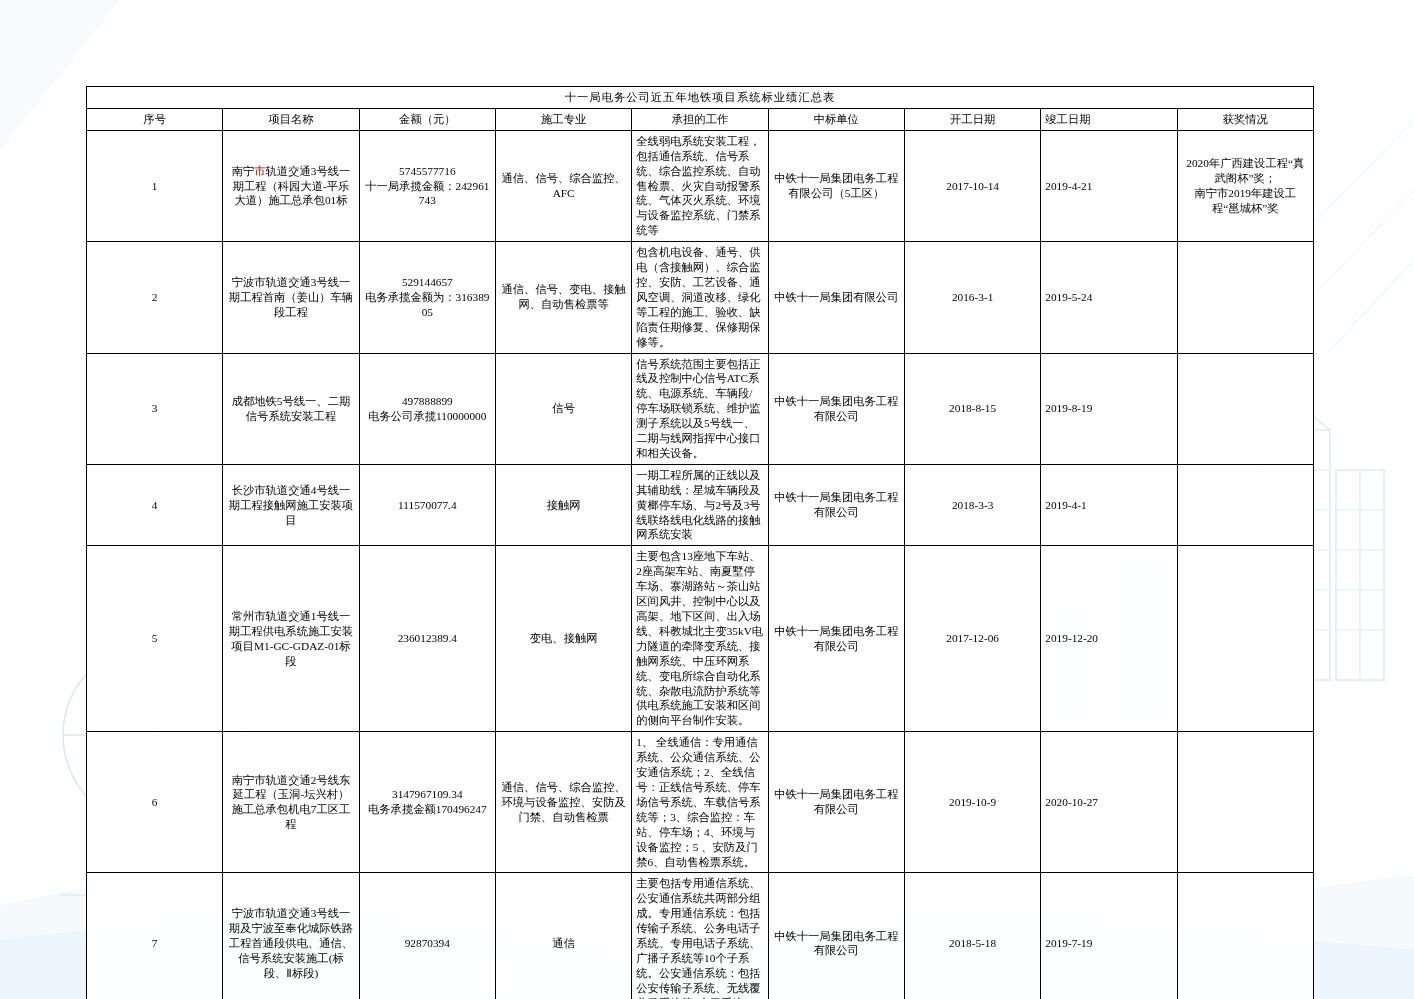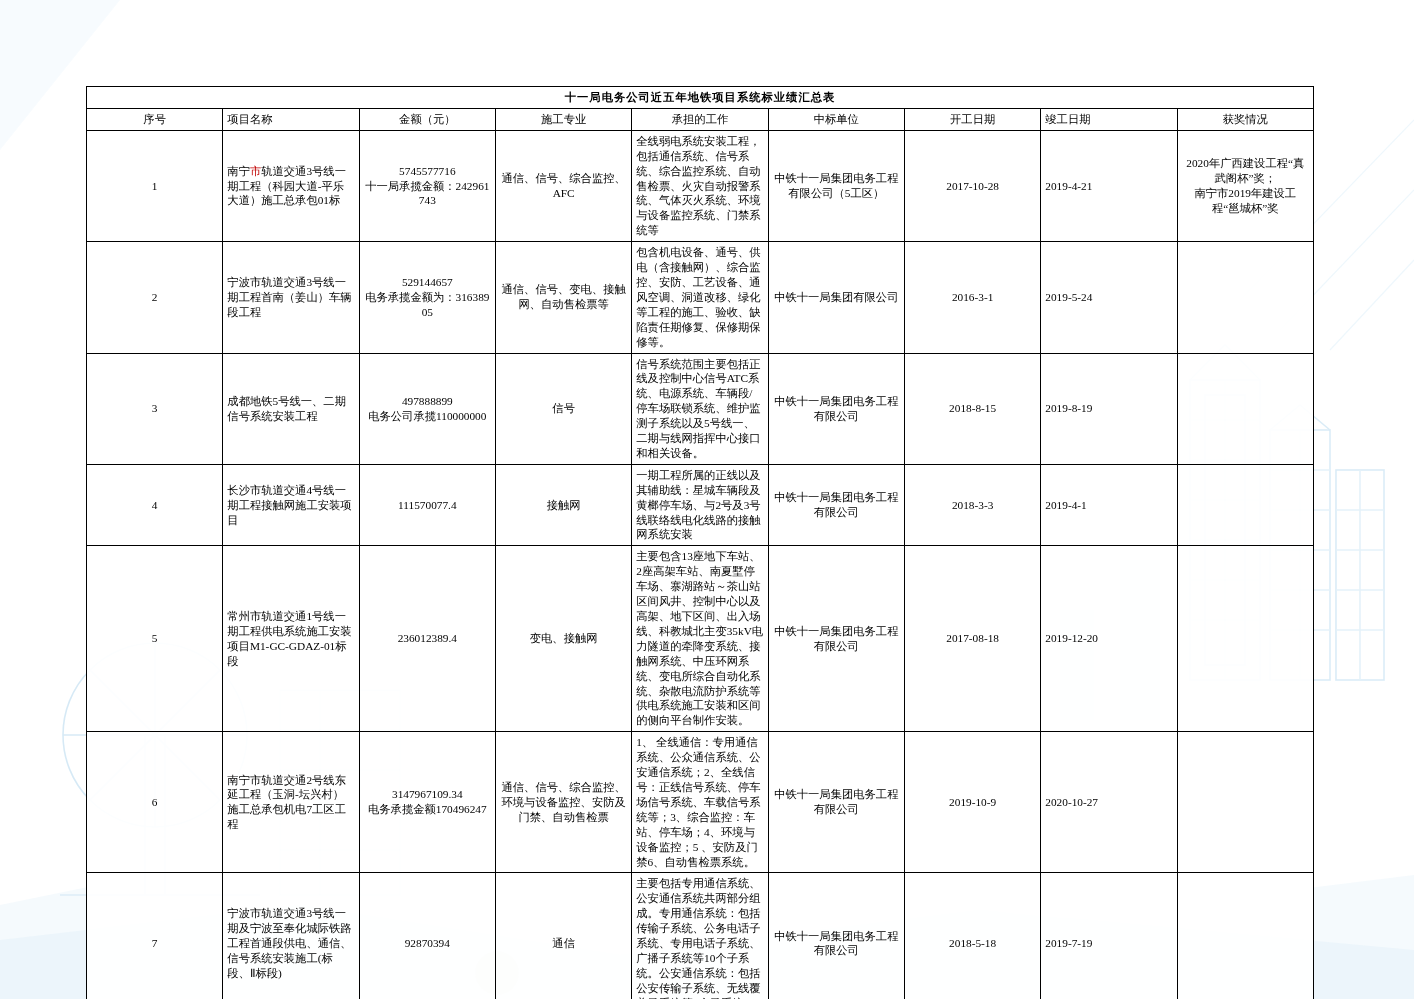--- a/index.html
+++ b/index.html
@@ -39,27 +39,27 @@
     padding: 3px 4px;
     font-size: 11.3px;
     line-height: 1.32;
     color: #000;
     vertical-align: middle;
     word-break: break-all;
   }
   .title-cell {
     text-align: center;
     font-size: 17.5px;
-    font-weight: bold;
+    font-weight: normal;
     color: #1f3864;
     padding: 11px 4px 11px 4px;
     letter-spacing: 1px;
   }
   .c-idx   { width: 34px;  text-align: center; }
-  .c-name  { width: 146px; text-align: left; }
+  .c-name  { width: 146px; text-align: center; }
   .c-amt   { width: 110px; text-align: center; }
   .c-maj   { width: 106px; text-align: center; }
   .c-work  { width: 372px; text-align: left; }
   .c-unit  { width: 128px; text-align: center; }
   .c-start { width: 70px;  text-align: center; }
   .c-end   { width: 70px;  text-align: left; }
   .c-award { width: 180px; text-align: center; }
   td.work { text-align: left; padding-left: 5px; padding-right: 5px; }
   .red { color: #c00000; }
 </style>
@@ -143,21 +143,21 @@
       </tr>
 
       <tr>
         <td class="c-idx">1</td>
         <td class="c-name"><span>南宁</span><span class="red">市</span><span>轨道交通3号线一期工程（科园大道-平乐大道）施工总承包01标</span></td>
         <td class="c-amt" style="white-space:pre-line">5745577716
 十一局承揽金额：242961743</td>
         <td class="c-maj">通信、信号、综合监控、AFC</td>
         <td class="c-work work">全线弱电系统安装工程，包括通信系统、信号系统、综合监控系统、自动售检票、火灾自动报警系统、气体灭火系统、环境与设备监控系统、门禁系统等</td>
         <td class="c-unit">中铁十一局集团电务工程有限公司（5工区）</td>
-        <td class="c-start">2017-10-28</td>
+        <td class="c-start">2017-10-14</td>
         <td class="c-end">2019-4-21</td>
         <td class="c-award" style="white-space:pre-line">2020年广西建设工程“真武阁杯”奖；
 南宁市2019年建设工程“邕城杯”奖</td>
       </tr>
 
       <tr>
         <td class="c-idx">2</td>
         <td class="c-name">宁波市轨道交通3号线一期工程首南（姜山）车辆段工程</td>
         <td class="c-amt" style="white-space:pre-line">529144657
 电务承揽金额为：31638905</td>
@@ -194,21 +194,21 @@
         <td class="c-award"></td>
       </tr>
 
       <tr>
         <td class="c-idx">5</td>
         <td class="c-name">常州市轨道交通1号线一期工程供电系统施工安装项目M1-GC-GDAZ-01标段</td>
         <td class="c-amt">236012389.4</td>
         <td class="c-maj">变电、接触网</td>
         <td class="c-work work">主要包含13座地下车站、2座高架车站、南夏墅停车场、寨湖路站～茶山站区间风井、控制中心以及高架、地下区间、出入场线、科教城北主变35kV电力隧道的牵降变系统、接触网系统、中压环网系统、变电所综合自动化系统、杂散电流防护系统等供电系统施工安装和区间的侧向平台制作安装。</td>
         <td class="c-unit">中铁十一局集团电务工程有限公司</td>
-        <td class="c-start">2017-08-18</td>
+        <td class="c-start">2017-12-06</td>
         <td class="c-end">2019-12-20</td>
         <td class="c-award"></td>
       </tr>
 
       <tr>
         <td class="c-idx">6</td>
         <td class="c-name">南宁市轨道交通2号线东延工程（玉洞-坛兴村）施工总承包机电7工区工程</td>
         <td class="c-amt" style="white-space:pre-line">3147967109.34
 电务承揽金额170496247</td>
         <td class="c-maj">通信、信号、综合监控、环境与设备监控、安防及门禁、自动售检票</td>

